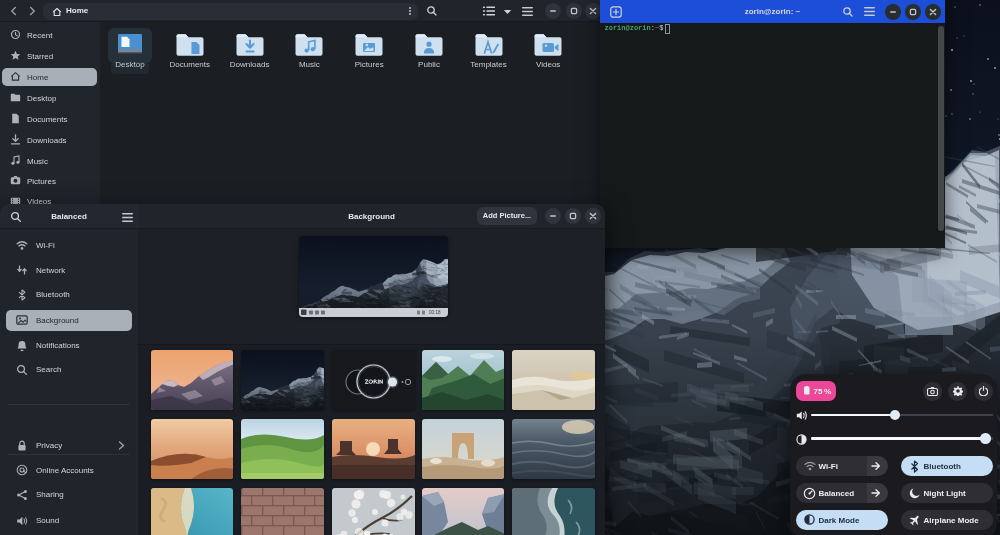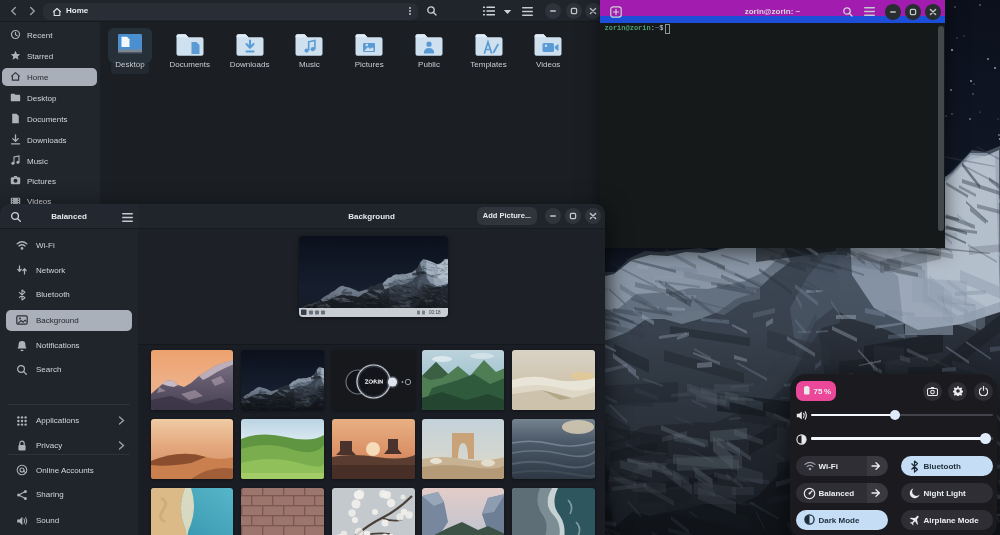--- a/index.html
+++ b/index.html
@@ -27,21 +27,21 @@
 #fm .sb-item svg { position:absolute; left:8px; top:3px; }
 #fm .content { position:absolute; left:100px; top:22px; width:501px; height:323px; background:#1b1f24; }
 #fm .folder { position:absolute; width:56px; text-align:center; }
 #fm .folder .lbl { margin-top:1px; font-size:8px; color:#c9ccd1; }
 .winbtn { position:absolute; width:16px; height:16px; border-radius:50%; background:#2d323b; }
 .winbtn svg { position:absolute; left:4px; top:4px; }
 
 #term { position:absolute; left:600px; top:0; width:345px; height:248px;
   background:#15191a; box-shadow:0 4px 18px rgba(0,0,0,.55); }
 #term .topbar { position:absolute; left:0; top:0; width:100%; height:23px;
-  background:#a21caf; border-bottom:7px solid #1d4ed8; }
+  background:#1d4ed8; border-bottom:4px solid #1d4ed8; }
 #term .title { position:absolute; left:0; right:0; top:7px; text-align:center;
   font-size:8px; font-weight:bold; color:#d5d8d9; }
 #term .prompt { position:absolute; left:4.5px; top:24px; font-family:"Liberation Mono", monospace;
   font-size:7px; letter-spacing:0; white-space:pre; }
 #term .scroll { position:absolute; right:1px; top:26px; width:6px; height:205px;
   background:#43484b; border-radius:3px; }
 
 #settings { position:absolute; left:0; top:204px; width:605px; height:331px;
   border-radius:10px 10px 0 0; overflow:hidden; box-shadow:0 6px 24px rgba(0,0,0,.65); }
 #settings .sb { position:absolute; left:0; top:0; width:138px; height:331px; background:#20242b; }
@@ -1312,39 +1312,20 @@
           </svg>
           <span>Search</span>
         </div>
     <div class="sb-item" style="top:131px">
           <svg width="12" height="12" viewBox="0 0 12 12">
             <path d="M6 1 Q9.4 1 9.4 4.4 Q9.4 7.4 10.6 8.6 H1.4 Q2.6 7.4 2.6 4.4 Q2.6 1 6 1 Z" fill="#aeb3ba"></path>
             <path d="M4.8 9.8 Q6 11.4 7.2 9.8" stroke="#aeb3ba" stroke-width="1.2" fill="none"></path>
           </svg>
           <span>Notifications</span>
         </div>
-    <div class="sb-item" style="top:206px">
-          <svg width="12" height="12" viewBox="0 0 12 12">
-            <g fill="#aeb3ba">
-              <circle cx="2.4" cy="2.4" r="1.2"></circle>
-              <circle cx="6" cy="2.4" r="1.2"></circle>
-              <circle cx="9.6" cy="2.4" r="1.2"></circle>
-              <circle cx="2.4" cy="6" r="1.2"></circle>
-              <circle cx="6" cy="6" r="1.2"></circle>
-              <circle cx="9.6" cy="6" r="1.2"></circle>
-              <circle cx="2.4" cy="9.6" r="1.2"></circle>
-              <circle cx="6" cy="9.6" r="1.2"></circle>
-              <circle cx="9.6" cy="9.6" r="1.2"></circle>
-            </g>
-          </svg>
-          <span>Applications</span>
-          <svg class="chev" width="7" height="9" viewBox="0 0 7 9">
-            <path d="M1.5 1 L5.5 4.5 L1.5 8" stroke="#9aa0a7" stroke-width="1.4" fill="none" stroke-linecap="round"></path>
-          </svg>
-        </div>
     <div class="sb-item" style="top:231px">
           <svg width="12" height="12" viewBox="0 0 12 12">
             <rect x="2.4" y="5" width="7.2" height="5.6" rx="1" fill="#aeb3ba"></rect>
             <path d="M3.8 5 V3.6 Q3.8 1.2 6 1.2 Q8.2 1.2 8.2 3.6 V5" stroke="#aeb3ba" stroke-width="1.2" fill="none"></path>
           </svg>
           <span>Privacy</span>
           <svg class="chev" width="7" height="9" viewBox="0 0 7 9">
             <path d="M1.5 1 L5.5 4.5 L1.5 8" stroke="#9aa0a7" stroke-width="1.4" fill="none" stroke-linecap="round"></path>
           </svg>
         </div>

